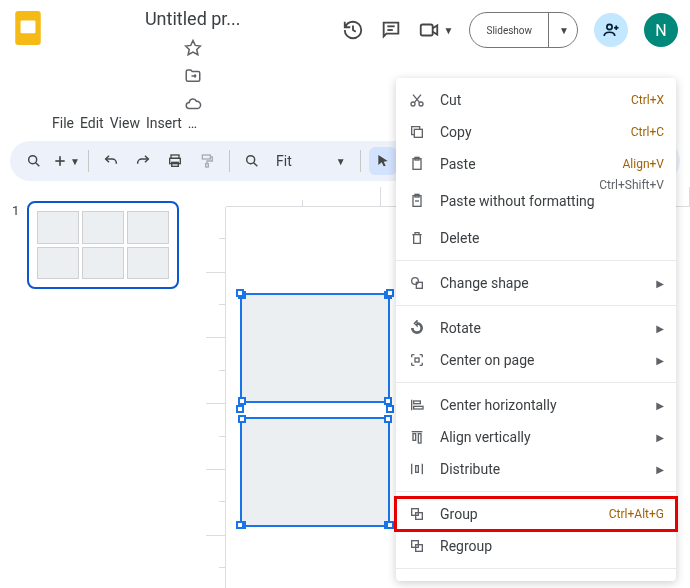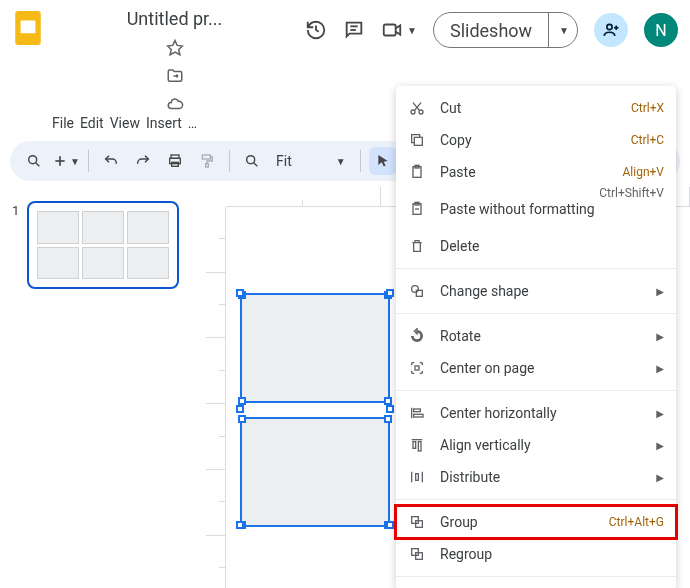--- a/index.html
+++ b/index.html
@@ -12,21 +12,21 @@
   .title-area { flex: 1; }
   .title-row { display: flex; align-items: center; gap: 10px; flex-direction: column; }
   .doc-title { font-size: 18px; color: #3c4043; white-space: nowrap; overflow: hidden; text-overflow: ellipsis; max-width: 120px; }
   .title-icon { color: #5f6368; width: 18px; height: 18px; display:flex; align-items:center; justify-content:center; }
   .menubar { display: flex; gap: 6px; margin-top: 2px; font-size: 14px; color: #3c4043; }
   .menubar span { cursor: pointer; }
   .header-actions { display: flex; align-items: center; gap: 16px; margin-top:4px; }
   .hicon { color: #444746; width:22px; height:22px; display:flex; align-items:center; justify-content:center; }
   .cam-wrap { display:flex; align-items:center; gap:2px; color:#444746;}
   .slideshow-btn { display:flex; align-items:center; border:1px solid #747775; border-radius: 20px; height:36px; }
-  .slideshow-main { padding: 0 16px; font-size:18px; color:#444746; }
+  .slideshow-main { padding: 0 16px; font-size:10px; color:#444746; }
   .slideshow-drop { border-left:1px solid #747775; padding:0 8px; height:34px; display:flex; align-items:center; }
   .share-btn { width:34px; height:34px; border-radius:50%; background:#c2e7ff; display:flex; align-items:center; justify-content:center; color:#001d35; }
   .avatar { width:34px; height:34px; border-radius:50%; background:#00897b; color:#fff; display:flex; align-items:center; justify-content:center; font-size:16px; }
 
   
   .toolbar-wrap { padding: 6px 10px; }
   .toolbar { background:#edf2fa; border-radius: 24px; height:40px; display:flex; align-items:center; padding: 0 10px; gap:4px; }
   .tbtn { min-width:28px; height:28px; display:flex; align-items:center; justify-content:center; color:#444746; border-radius:4px; position:relative;}
   .tbtn.sel { background:#d3e3fd; border-radius:6px;}
   .tsep { width:1px; height:22px; background:#c7c7c7; margin:0 4px; }
@@ -55,21 +55,21 @@
   .selbox { position:absolute; border:2px solid #1a73e8; background:#eceff1; }
   .sb1 { top:0; left:0; width:150px; height:110px; }
   .sb2 { top:124px; left:0; width:150px; height:110px; }
   .handle { position:absolute; width:8px; height:8px; background:#fff; border:2px solid #1a73e8; }
   .h-tl{top:-4px;left:-4px;} .h-tr{top:-4px;right:-4px;}
   .h-bl{bottom:-4px;left:-4px;} .h-br{bottom:-4px;right:-4px;}
   .h-ml{top:50%;left:-4px;transform:translateY(-50%);} 
   .h-mr{top:50%;right:-4px;transform:translateY(-50%);}
 
   
-  .ctxmenu { position:absolute; top:86px; left:396px; width:280px; background:#fff; box-shadow: 0 2px 10px rgba(0,0,0,0.2); border-radius:4px; padding: 6px 0; z-index:100; }
+  .ctxmenu { position:absolute; top:78px; left:396px; width:280px; background:#fff; box-shadow: 0 2px 10px rgba(0,0,0,0.2); border-radius:4px; padding: 6px 0; z-index:100; }
   .mitem { display:flex; align-items:center; height:32px; padding: 0 12px; gap:14px; font-size:14px; color:#3c4043; cursor:pointer; position:relative; }
   .micon { width:18px; height:18px; display:flex; align-items:center; justify-content:center; color:#5f6368; flex-shrink:0; }
   .mlabel { flex:1; white-space:nowrap; }
   .mshort { font-size:12px; color:#a16207; }
   .marrow { color:#5f6368; font-size:10px; }
   .msep { height:1px; background:#e8eaed; margin:6px 0; }
   .highlighted { outline: 3px solid #e60000; outline-offset:-1px; }
   .mshort-above { position:absolute; right:12px; top:-2px; font-size:12px; color:#5f6368;}
   .two-line { height:42px; }
   svg { display:block; }

